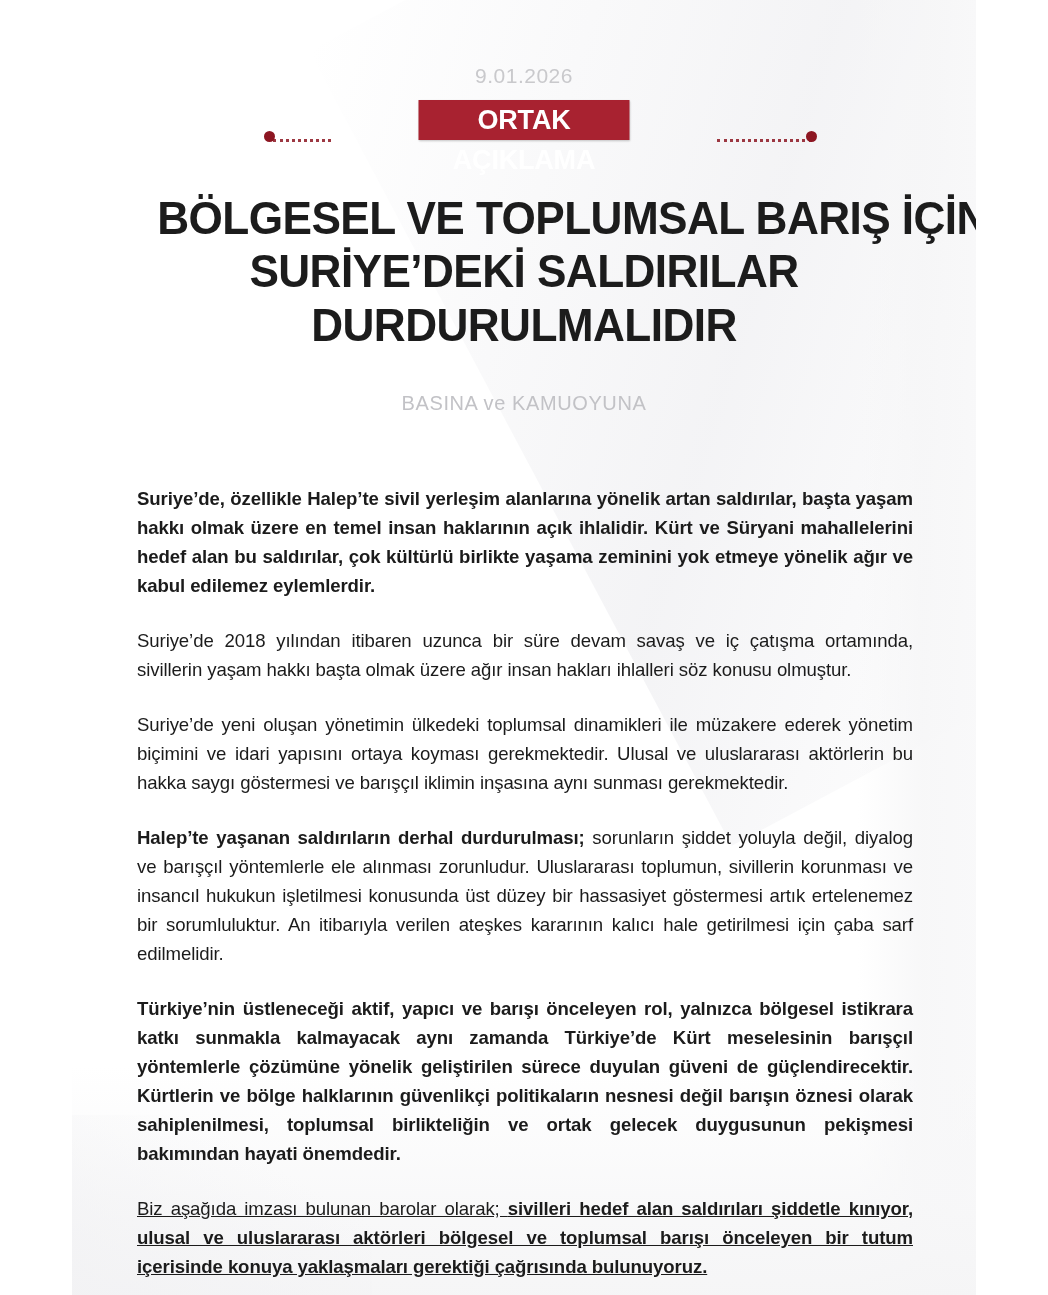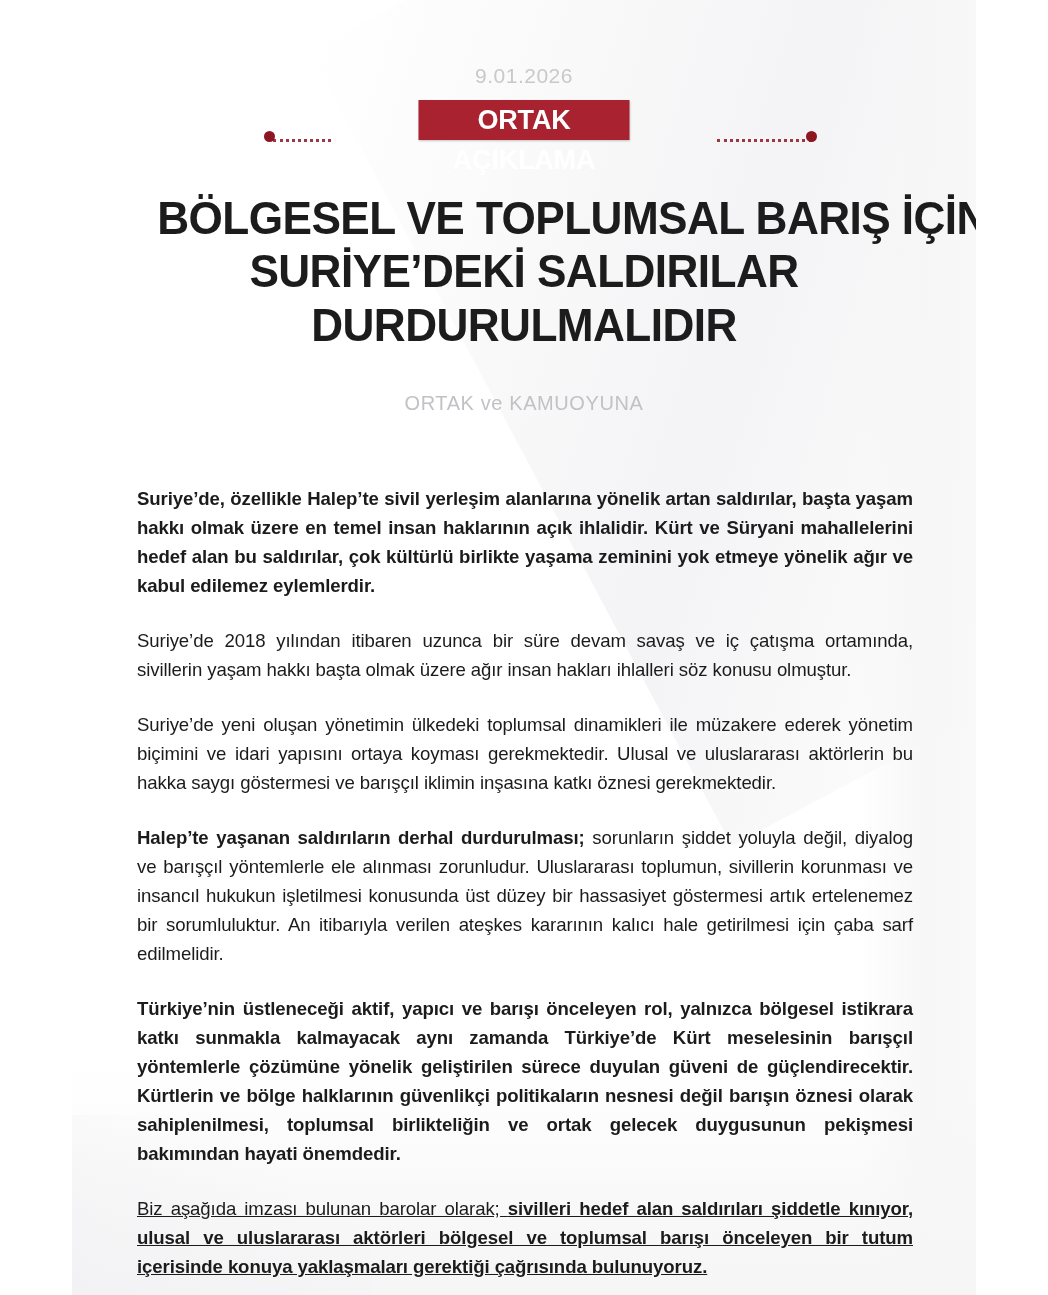--- a/index.html
+++ b/index.html
@@ -208,29 +208,29 @@
       <span class="rule-dot rule-dot-right"></span>
       <div class="badge">ORTAK AÇIKLAMA</div>
     </div>
 
     <h1 class="headline">
       <span class="headline-line">BÖLGESEL VE TOPLUMSAL BARIŞ İÇİN</span>
       <span class="headline-line">SURİYE’DEKİ SALDIRILAR</span>
       <span class="headline-line">DURDURULMALIDIR</span>
     </h1>
 
-    <div class="subtitle">ORTAK ve KAMUOYUNA</div>
+    <div class="subtitle">BASINA ve KAMUOYUNA</div>
 
     <div class="body-wrap">
 
       <p class="para bold">Suriye’de, özellikle Halep’te sivil yerleşim alanlarına yönelik artan saldırılar, başta yaşam hakkı olmak üzere en temel insan haklarının açık ihlalidir. Kürt ve Süryani mahallelerini hedef alan bu saldırılar, çok kültürlü birlikte yaşama zeminini yok etmeye yönelik ağır ve kabul edilemez eylemlerdir.</p>
 
       <p class="para">Suriye’de 2018 yılından itibaren uzunca bir süre devam savaş ve iç çatışma ortamında, sivillerin yaşam hakkı başta olmak üzere ağır insan hakları ihlalleri söz konusu olmuştur.</p>
 
-      <p class="para">Suriye’de yeni oluşan yönetimin ülkedeki toplumsal dinamikleri ile müzakere ederek yönetim biçimini ve idari yapısını ortaya koyması gerekmektedir.  Ulusal ve uluslararası aktörlerin bu hakka saygı göstermesi ve barışçıl iklimin inşasına katkı öznesi gerekmektedir.</p>
+      <p class="para">Suriye’de yeni oluşan yönetimin ülkedeki toplumsal dinamikleri ile müzakere ederek yönetim biçimini ve idari yapısını ortaya koyması gerekmektedir.  Ulusal ve uluslararası aktörlerin bu hakka saygı göstermesi ve barışçıl iklimin inşasına aynı sunması gerekmektedir.</p>
 
       <p class="para"><span class="b">Halep’te yaşanan saldırıların derhal durdurulması;</span><span> sorunların şiddet yoluyla değil, diyalog ve barışçıl yöntemlerle ele alınması zorunludur. Uluslararası toplumun, sivillerin korunması ve insancıl hukukun işletilmesi konusunda üst düzey bir hassasiyet göstermesi artık ertelenemez bir sorumluluktur. An itibarıyla verilen ateşkes kararının kalıcı hale getirilmesi için çaba sarf edilmelidir.</span></p>
 
       <p class="para bold">Türkiye’nin üstleneceği aktif, yapıcı ve barışı önceleyen rol, yalnızca bölgesel istikrara katkı sunmakla kalmayacak aynı zamanda Türkiye’de Kürt meselesinin barışçıl yöntemlerle çözümüne yönelik geliştirilen sürece duyulan güveni de güçlendirecektir. Kürtlerin ve bölge halklarının güvenlikçi politikaların nesnesi değil barışın öznesi olarak sahiplenilmesi, toplumsal birlikteliğin ve ortak gelecek duygusunun pekişmesi bakımından hayati önemdedir.</p>
 
       <p class="para"><span>Biz aşağıda imzası bulunan barolar  olarak; </span><span class="b">sivilleri hedef alan saldırıları şiddetle kınıyor, ulusal ve uluslararası aktörleri bölgesel ve toplumsal barışı önceleyen bir tutum içerisinde konuya yaklaşmaları gerektiği çağrısında bulunuyoruz.</span></p>
 
     </div>
   </div>
 </div>

